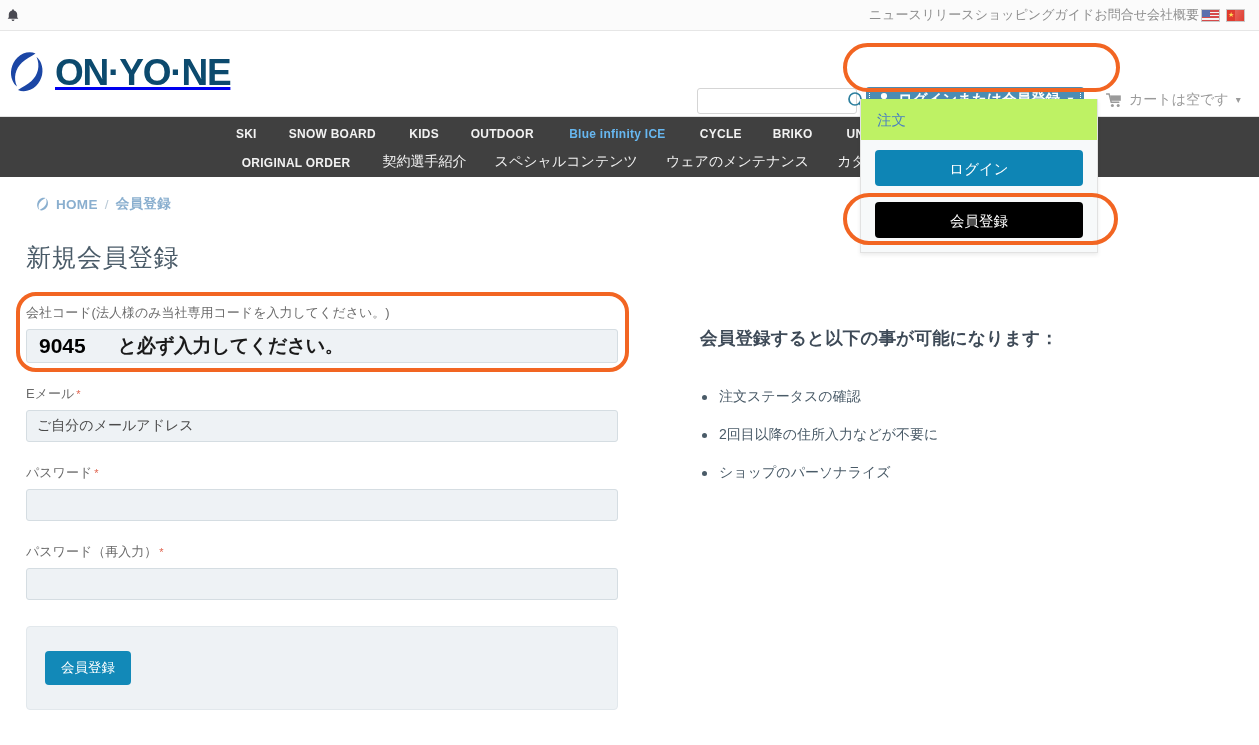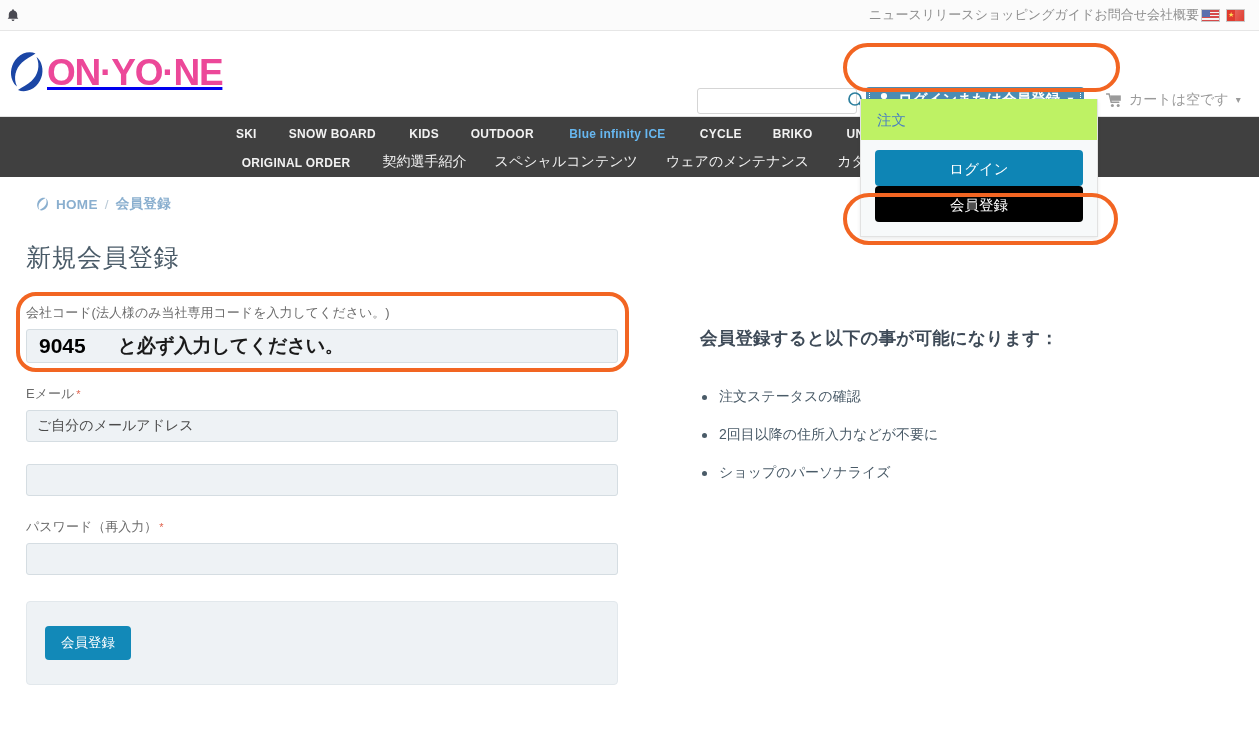--- a/index.html
+++ b/index.html
@@ -46,21 +46,21 @@
   
   .header {
     position: absolute; top: 31px; left: 0; width: 1259px; height: 86px;
     background: #fff; border-bottom: 1px solid #e3e3e3;
   }
   .logo { position: absolute; left: 8px; top: 19px; display: flex; align-items: center; }
   .logo-mark { width: 38px; height: 44px; }
   .logo-text {
     font-family: "Liberation Sans", sans-serif;
     font-weight: bold; font-size: 37px; letter-spacing: -1.2px;
-    color: #ec4899; line-height: 1; margin-left: 1px;
+    color: #0c4a6e; line-height: 1; margin-left: 9px;
   }
 
   .search-wrap { position: absolute; left: 697px; top: 57px; width: 160px; height: 26px; }
   .search-input {
     width: 160px; height: 26px; border: 1px solid #d5d5d5; border-radius: 3px;
     background: #fff; padding: 0 26px 0 7px; font-size: 12px; color: #444; outline: none;
     font-family: "Liberation Sans", sans-serif;
   }
   .search-btn {
     position: absolute; right: -12px; top: 2px; width: 24px; height: 22px;
@@ -100,21 +100,21 @@
     z-index: 40;
   }
   .dropdown-link {
     display: block; padding: 12px 16px 10px; font-size: 14.5px; color: #4a7fc1;
     text-decoration: none; background: #bef264;
   }
   .dropdown-body { background: #f7f9fa; padding: 10px 14px 14px; }
   .btn-login-primary {
     display: block; width: 100%; height: 36px; line-height: 36px; text-align: center;
     background: #0e85b5; color: #fff; font-size: 14.5px; border: none; border-radius: 4px;
-    cursor: pointer; margin-bottom: 0; font-family: "Liberation Sans", sans-serif;
+    cursor: pointer; margin-bottom: 16px; font-family: "Liberation Sans", sans-serif;
   }
   .btn-register-dark {
     display: block; width: 100%; height: 36px; line-height: 36px; text-align: center;
     background: #000000; color: #fff; font-size: 14.5px; border: none; border-radius: 4px;
     cursor: pointer; font-family: "Liberation Sans", sans-serif;
   }
 
   
   .navbar {
     position: absolute; top: 117px; left: 0; width: 1259px; height: 60px;
@@ -334,20 +334,23 @@
         </div>
 
         <div class="field-group">
           <label class="field-label">
             <span>Eメール</span><span class="req">*</span>
           </label>
           <input class="text-input" type="text" value="ご自分のメールアドレス" style="">
         </div>
 
         <div class="field-group">
+          <label class="field-label">
+            <span>パスワード</span><span class="req">*</span>
+          </label>
           <input class="text-input" type="password" value="" style="">
         </div>
 
         <div class="field-group">
           <label class="field-label">
             <span>パスワード（再入力）</span><span class="req">*</span>
           </label>
           <input class="text-input" type="password" value="" style="">
         </div>
 

